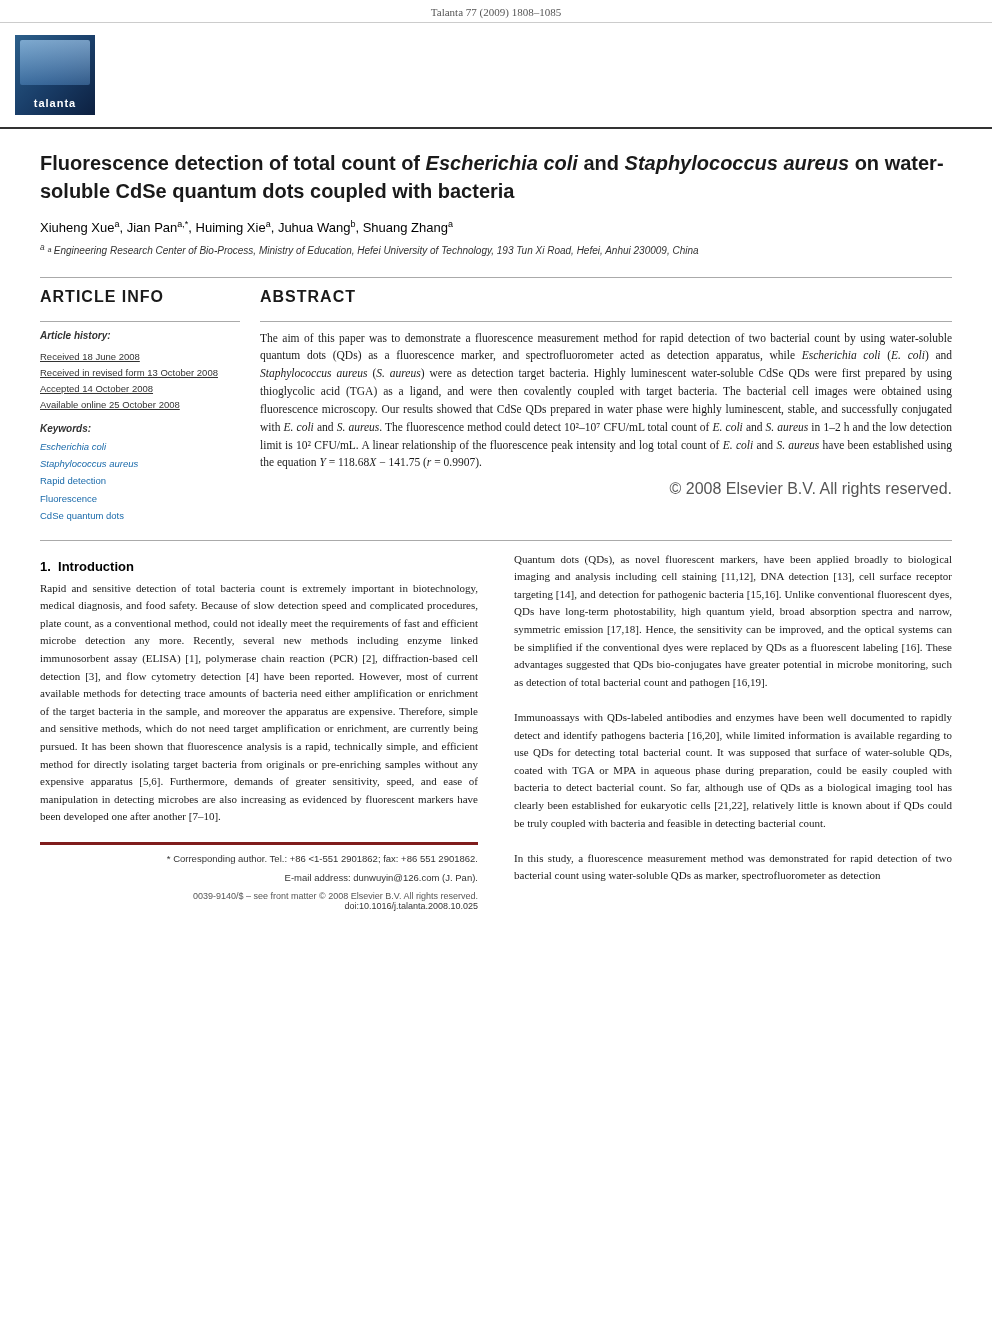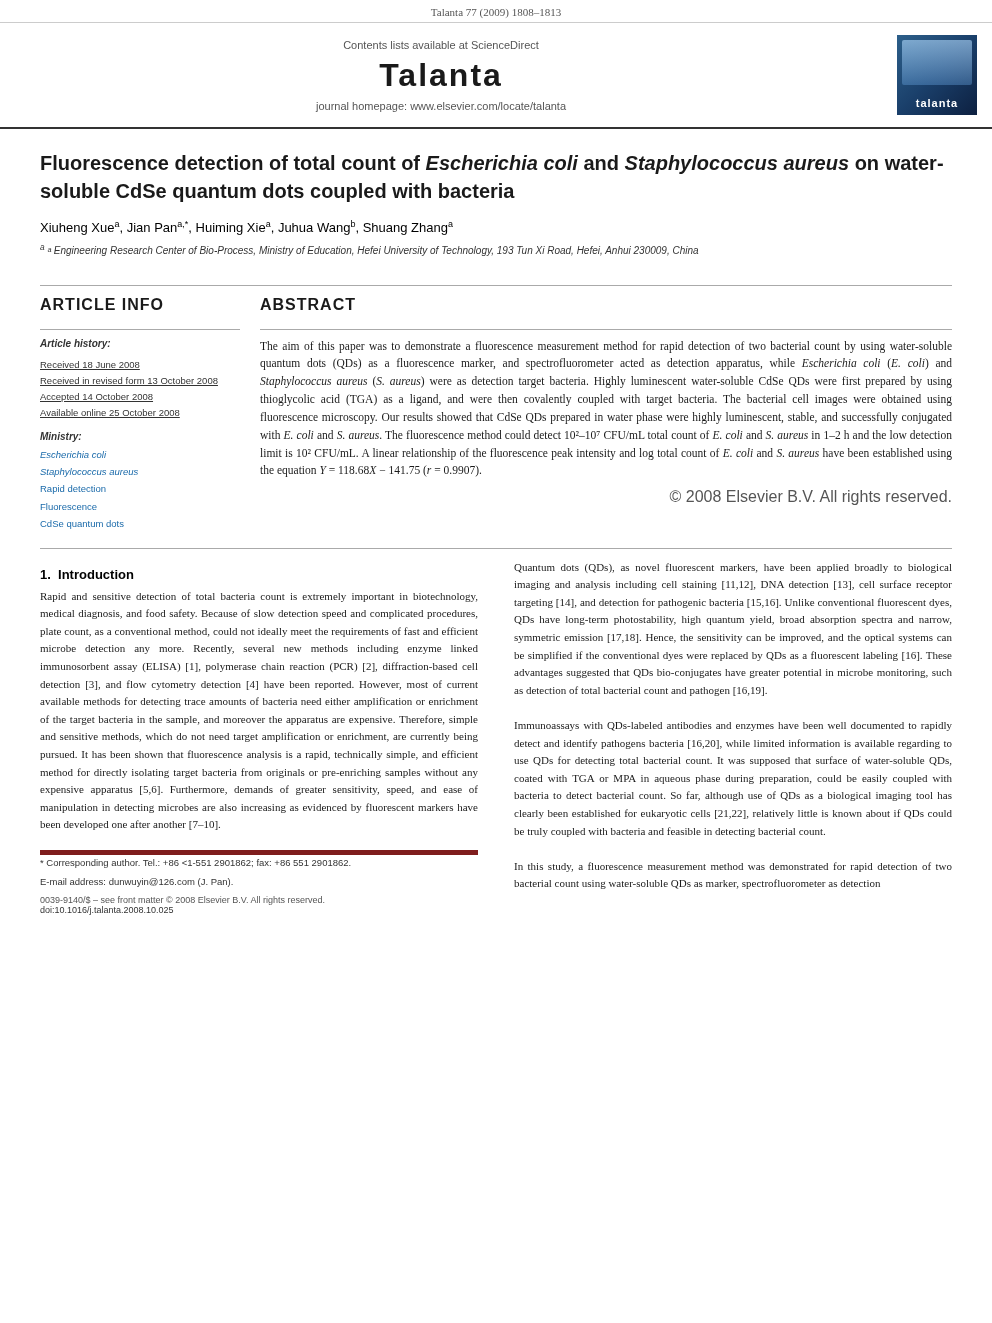--- a/index.html
+++ b/index.html
@@ -169,21 +169,21 @@
     .authors sup {
       font-size: 9px;
     }
 
     
     .affiliations {
       font-size: 10px;
       font-family: Arial, sans-serif;
       font-style: italic;
       color: #333;
-      margin-bottom: 26px;
+      margin-bottom: 18px;
       line-height: 1.5;
     }
 
     
     .divider {
       border: none;
       border-top: 1px solid #aaa;
       margin: 10px 0;
     }
 
@@ -292,22 +292,24 @@
 
     .body-text {
       font-size: 11px;
       line-height: 1.6;
       text-align: justify;
       color: #1a1a1a;
     }
 
     
     .footer-area {
-      border-top: 5px solid #7f1d1d;
+      border-top: 3px solid #7f1d1d;
       margin-top: 16px;
+      padding-top: 6px;
+      text-align: right;
     }
     .footnote {
       font-size: 9.5px;
       font-family: Arial, sans-serif;
       color: #333;
       line-height: 1.6;
       margin-bottom: 4px;
     }
     .footer-copyright {
       font-size: 9px;
@@ -318,35 +320,25 @@
     .footer-doi {
       font-size: 9px;
       font-family: Arial, sans-serif;
       color: #333;
     }
   </style>
 </head>
 <body>
 
 <div class="top-bar">
-  <span>Talanta 77 (2009) 1808–1813</span>
+  <span>Talanta 77 (2009) 1808–1085</span>
 </div>
 
 <div class="journal-header">
 
-  <div class="journal-header-center">
-    <div class="science-direct-line">
-      <span>Contents lists available at ScienceDirect</span>
-      <a href="#"></a>
-    </div>
-    <div class="journal-title-big">Talanta</div>
-    <div class="journal-homepage-line">
-      <span>journal homepage: www.elsevier.com/locate/talanta</span>
-    </div>
-  </div>
 
   <div class="journal-header-right">
     <div class="talanta-logo">
       <span class="talanta-logo-text">talanta</span>
     </div>
   </div>
 </div>
 
 <div class="main-content">
 
@@ -370,21 +362,21 @@
       <div class="section-heading">ARTICLE INFO</div>
 
       <div class="article-info-label">Article history:</div>
       <div class="article-info-dates">
         <span class="date-label">Received 18 June 2008</span>
         <span class="date-label">Received in revised form 13 October 2008</span>
         <span class="date-label">Accepted 14 October 2008</span>
         <span class="date-label">Available online 25 October 2008</span>
       </div>
 
-      <div class="keywords-label">Ministry:</div>
+      <div class="keywords-label">Keywords:</div>
       <div class="keywords-list">
         <span><em>Escherichia coli</em></span>
         <span><em>Staphylococcus aureus</em></span>
         <span>Rapid detection</span>
         <span>Fluorescence</span>
         <span>CdSe quantum dots</span>
       </div>
     </div>
 
     <div class="abstract-col">

